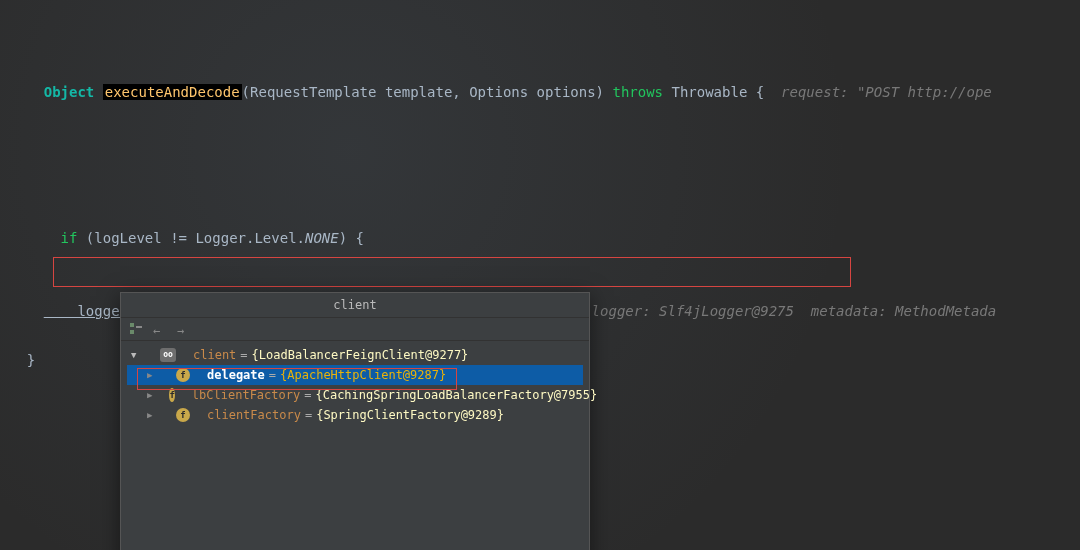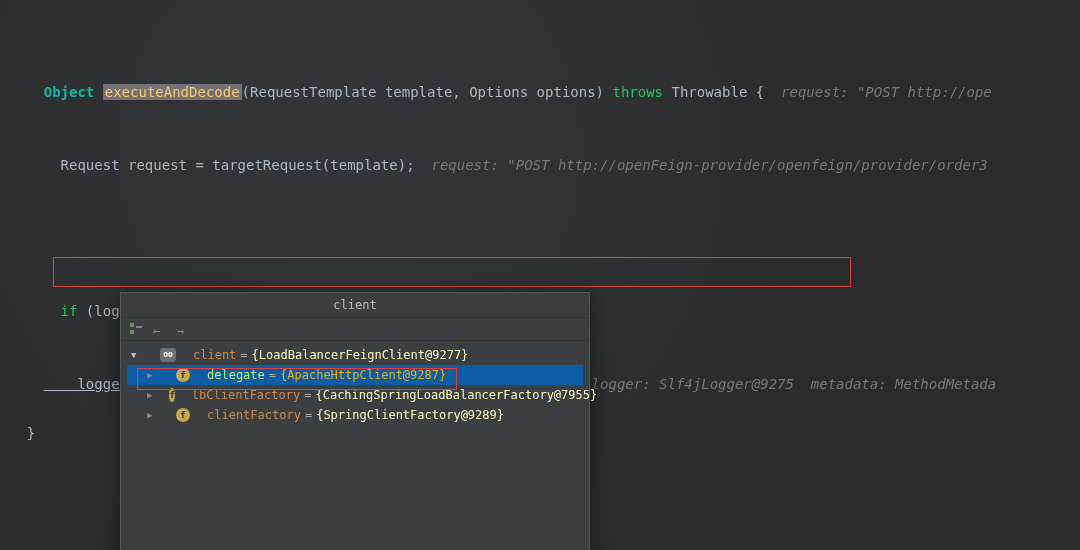--- a/index.html
+++ b/index.html
@@ -20,21 +20,21 @@
     pointer-events: none;
   }
   .editor {
     position: relative;
     padding: 8px 0 0 10px;
     line-height: 24px;
     white-space: pre;
   }
   .line { height: 25px; position: relative; }
   .kw { color: #22c55e; }
-  .method-highlight { background: #737373; color: #ffc66d; padding: 0 2px; }
+  .method-highlight { background: #000000; color: #ffc66d; padding: 0 2px; }
   .type { color: #14b8a6; font-weight: bold; }
   .inlay { color: #787878; font-style: italic; }
   .static { font-style: italic; color: #a9b7c6; }
   .underline { text-decoration: underline; }
   .redbox1 {
     position: absolute;
     border: 1px solid #d64541;
     left: 53px;
     top: 257px;
     width: 798px;
@@ -99,21 +99,21 @@
     display: inline-flex;
     align-items: center;
     justify-content: center;
     font-size: 9px;
     font-weight: bold;
     margin: 0 17px;
   }
   .ic-oo { background: #6e6e6e; color: #fff; border-radius: 3px; font-size: 8px; width: 16px; }
   .ic-f { background: #c9a84a; color: #2b2b2b; }
   .tree-name { color: #c98a4a; }
-  .tree-row.selected .tree-name { color: #bef264; }
+  .tree-row.selected .tree-name { color: #ffffff; font-weight: bold; }
   .tree-eq { color: #aaa; margin: 0 4px; }
   .tree-val { color: #fef9c3; }
   .tree-row.selected .tree-val { color: #eab308; }
   .redbox2 {
     position: absolute;
     border: 1px solid #d64541;
     left: 137px;
     top: 368px;
     width: 320px;
     height: 22px;
@@ -122,23 +122,20 @@
   }
 </style>
 </head>
 <body>
 
 <div class="bg-overlay"></div>
 
 <div class="editor">
   <div class="line">
     <span class="type">Object </span><span class="method-highlight">executeAndDecode</span><span>(RequestTemplate template, Options options) </span><span class="kw">throws</span><span> Throwable {</span><span class="inlay">  request: </span><span class="inlay">"POST http://ope</span>
-  </div>
-  <div class="line">
-    <span>  Request request = targetRequest(template);</span><span class="inlay">  request: </span><span class="inlay">"POST http://openFeign-provider/openfeign/provider/order3</span>
   </div>
   <div class="line"></div>
   <div class="line">
     <span class="kw">  if</span><span> (logLevel != Logger.Level.</span><span class="static">NONE</span><span>) {</span>
   </div>
   <div class="line">
     <span class="underline">    logger</span><span>.logRequest(</span><span class="underline">metadata</span><span>.configKey(), logLevel, request);</span><span class="inlay">  logger: Slf4jLogger@9275  metadata: MethodMetada</span>
   </div>
   <div class="line"><span>  }</span></div>
   <div class="line"></div>

